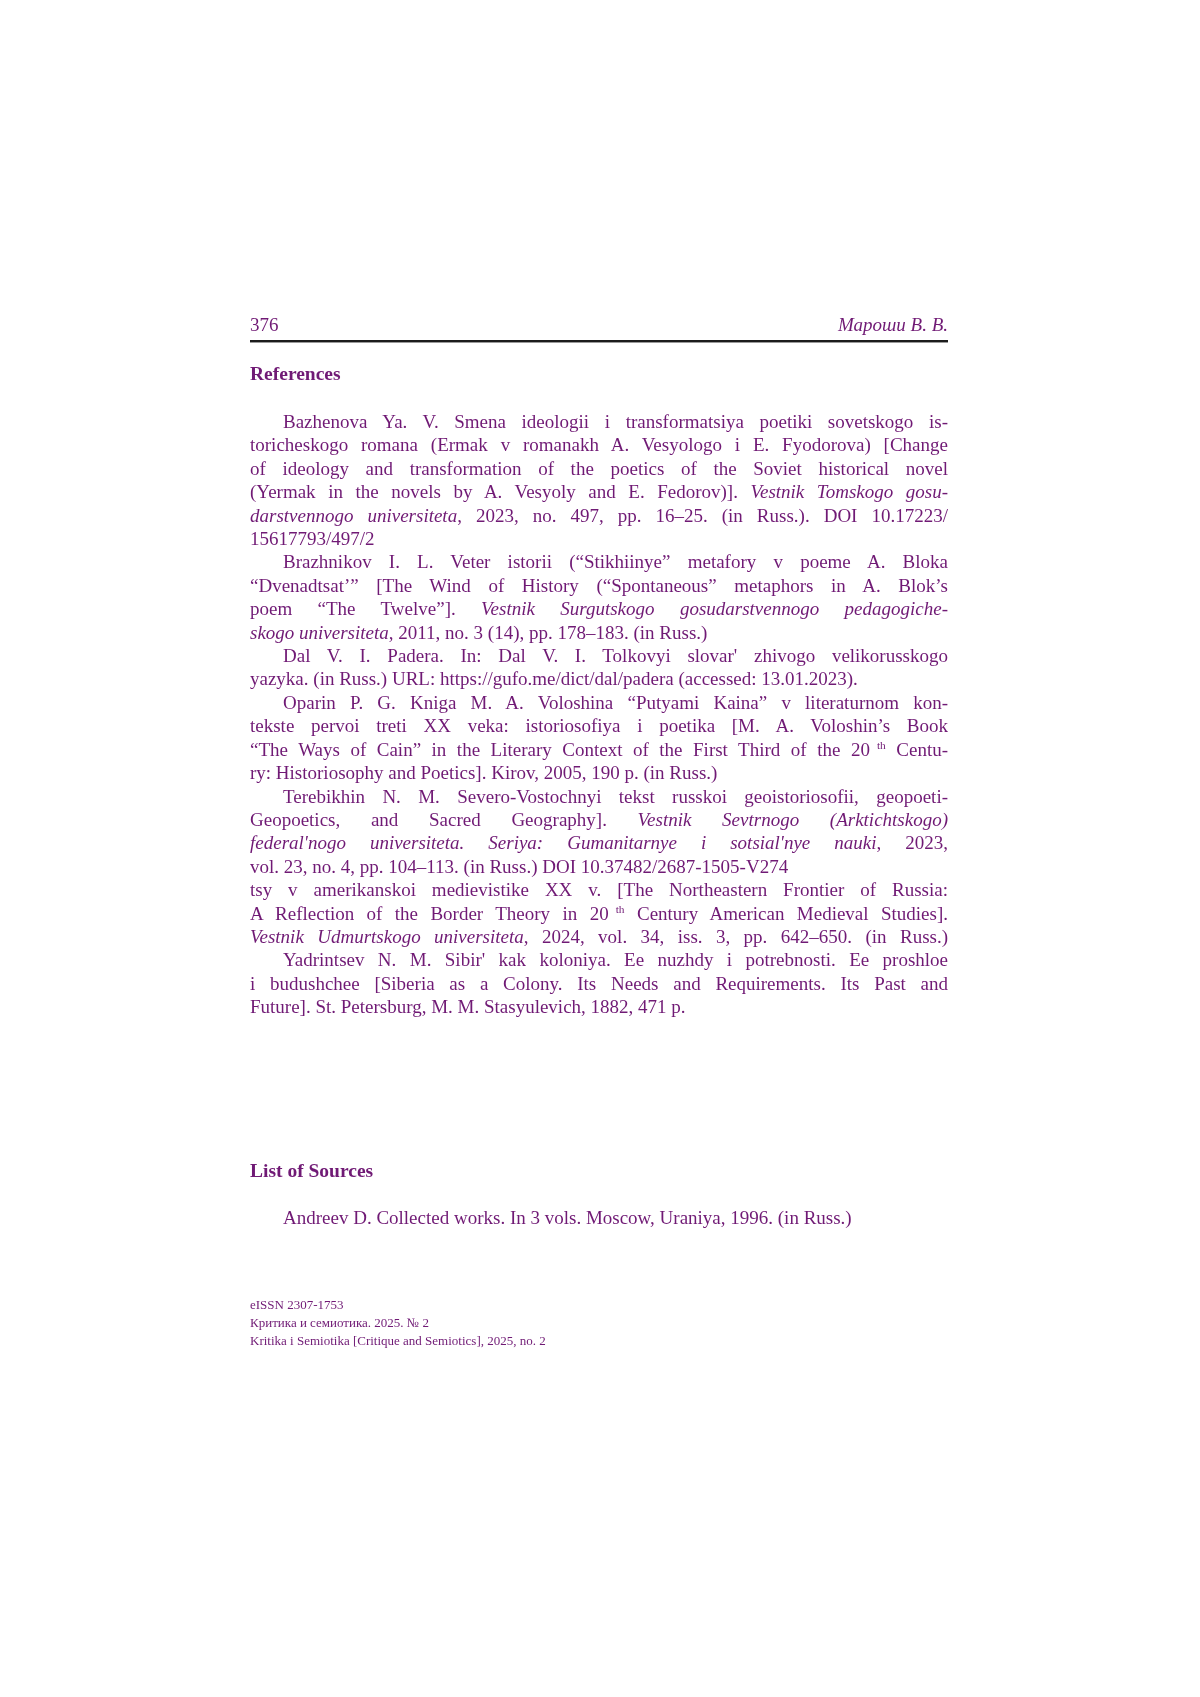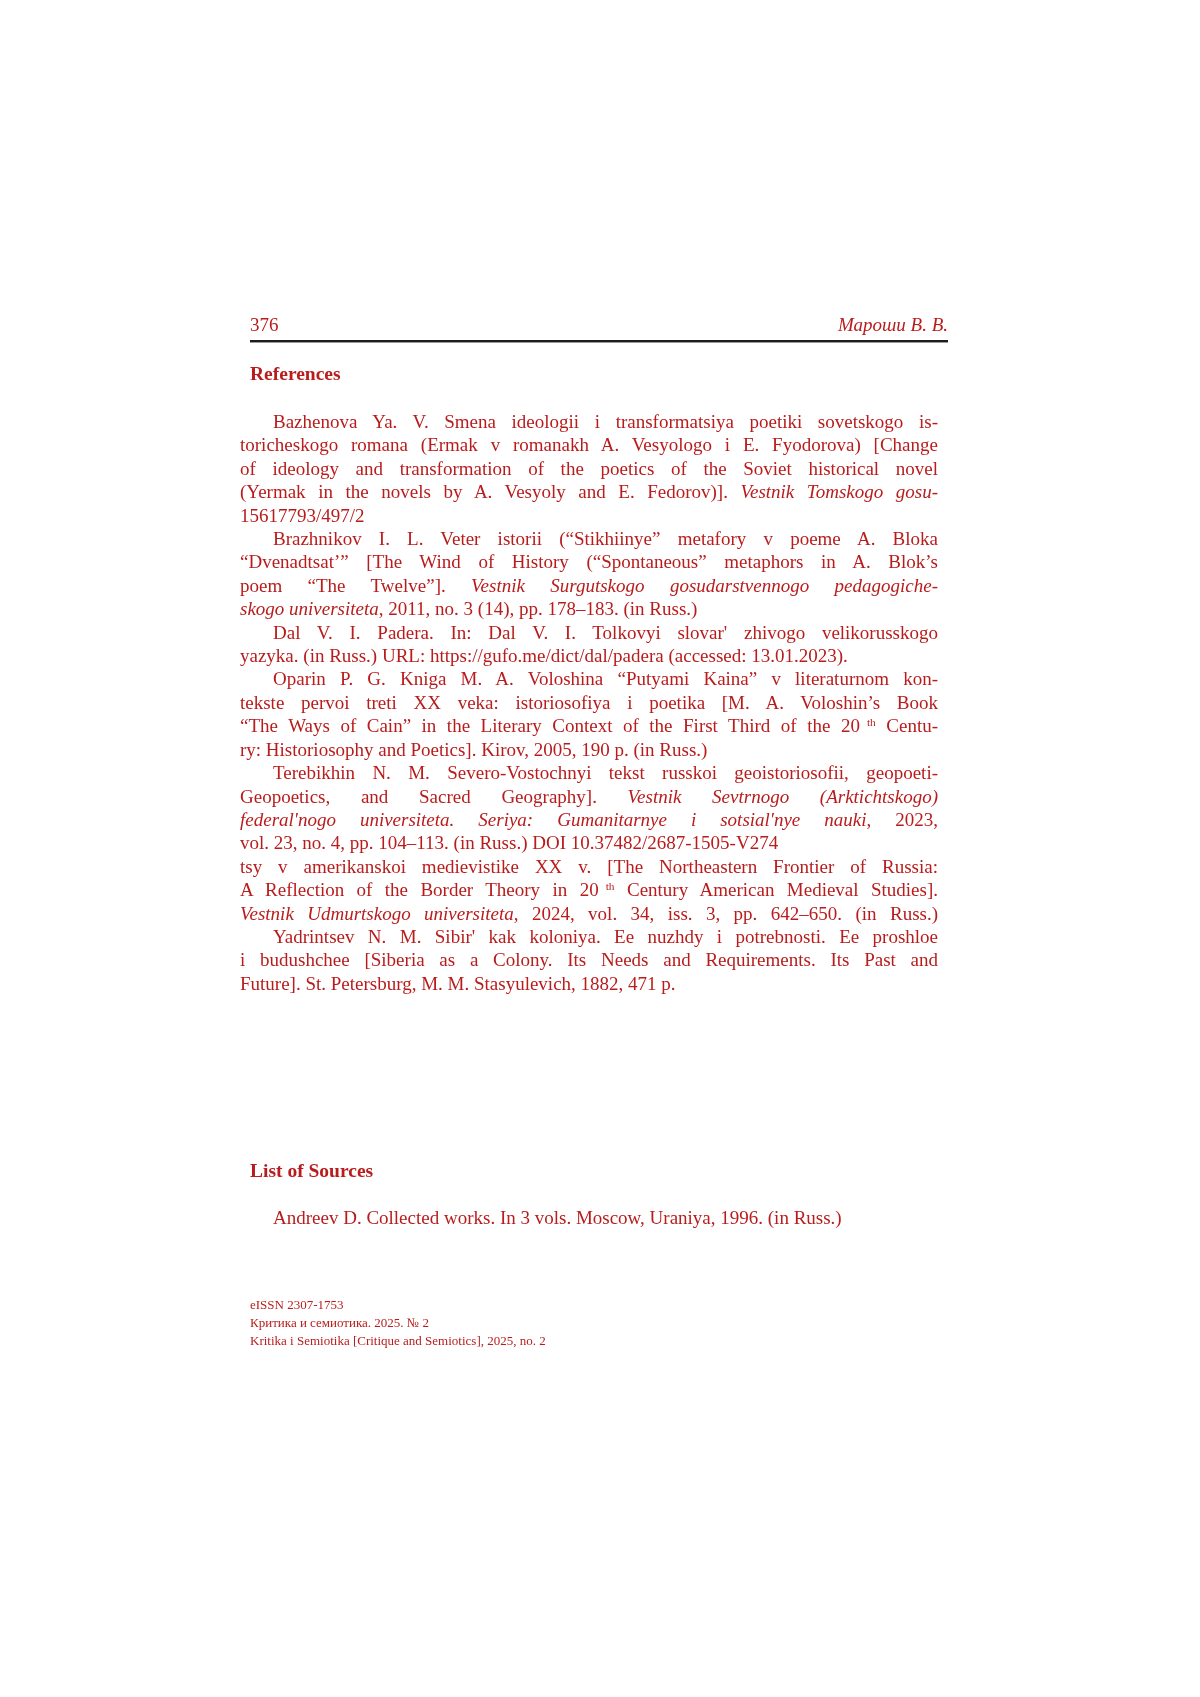--- a/index.html
+++ b/index.html
@@ -1,21 +1,21 @@
 <!DOCTYPE html>
 <html><head>
 <meta charset="utf-8">
 <style>
   html, body { margin: 0; padding: 0; background: #ffffff; }
   .page {
     position: relative;
     width: 1200px;
     height: 1697px;
     background: #ffffff;
-    color: #b91c1c;
+    color: #701a75;
     font-family: "Liberation Serif", serif;
     overflow: hidden;
   }
   .page-header {
     position: absolute;
     left: 250px;
     top: 313px;
     width: 698px;
     display: flex;
     justify-content: space-between;
@@ -32,21 +32,21 @@
     left: 250px;
     width: 698px;
     font-weight: bold;
     font-size: 19.5px;
     line-height: 23.4px;
   }
   #references-title { top: 362px; }
   #sources-title { top: 1159px; }
   .text-block {
     position: absolute;
-    left: 240px;
+    left: 250px;
     width: 698px;
     font-size: 19px;
     line-height: 23.4px;
   }
   #references-list { top: 410px; }
   #sources-list { top: 1206px; }
   .ln { text-align: justify; text-align-last: justify; }
   .ln.end { text-align-last: left; }
   .ln.indent { text-indent: 33px; }
   .it { font-style: italic; }
@@ -71,20 +71,21 @@
   </div>
 
   <div class="doc-title" id="references-title">References</div>
 
   <div class="text-block" id="references-list">
       <div>
         <div class="ln indent"><span class="rg">Bazhenova Ya. V. Smena ideologii i transformatsiya poetiki sovetskogo is-</span></div>
         <div class="ln"><span class="rg">toricheskogo romana (Ermak v romanakh A. Vesyologo i E. Fyodorova) [Change</span></div>
         <div class="ln"><span class="rg">of ideology and transformation of the poetics of the Soviet historical novel</span></div>
         <div class="ln"><span class="rg">(Yermak in the novels by A. Vesyoly and E. Fedorov)]. </span><span class="it">Vestnik Tomskogo gosu-</span></div>
+        <div class="ln"><span class="it">darstvennogo universiteta</span><span class="rg">, 2023, no. 497, pp. 16–25. (in Russ.). DOI 10.17223/</span></div>
         <div class="ln end"><span class="rg">15617793/497/2</span></div>
       </div>
       <div>
         <div class="ln indent"><span class="rg">Brazhnikov I. L. Veter istorii (“Stikhiinye” metafory v poeme A. Bloka</span></div>
         <div class="ln"><span class="rg">“Dvenadtsat’” [The Wind of History (“Spontaneous” metaphors in A. Blok’s</span></div>
         <div class="ln"><span class="rg">poem “The Twelve”]. </span><span class="it">Vestnik Surgutskogo gosudarstvennogo pedagogiche-</span></div>
         <div class="ln end"><span class="it">skogo universiteta</span><span class="rg">, 2011, no. 3 (14), pp. 178–183. (in Russ.)</span></div>
       </div>
       <div>
         <div class="ln indent"><span class="rg">Dal V. I. Padera. In: Dal V. I. Tolkovyi slovar' zhivogo velikorusskogo</span></div>

